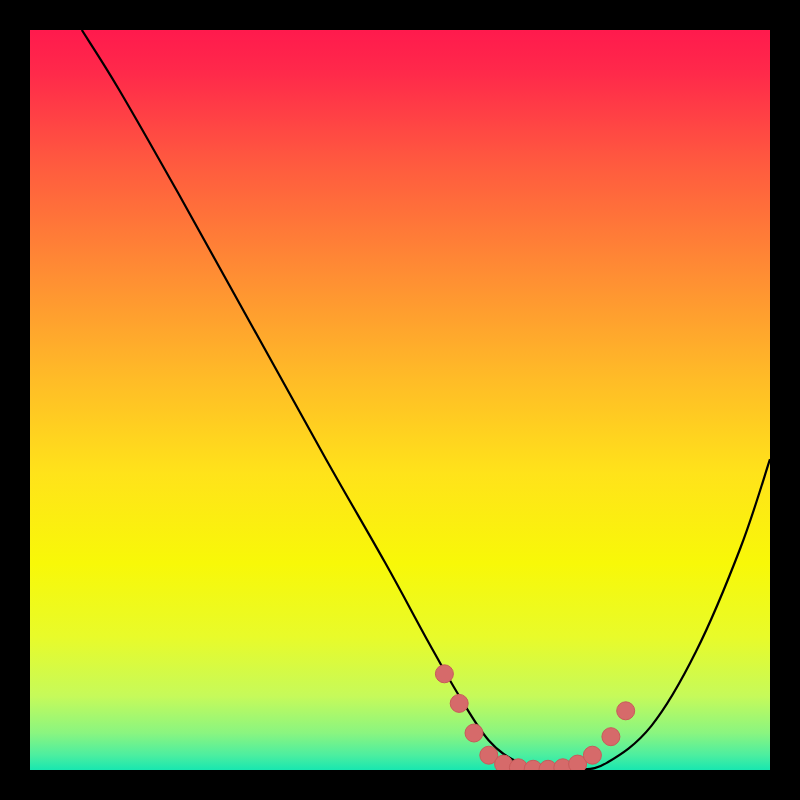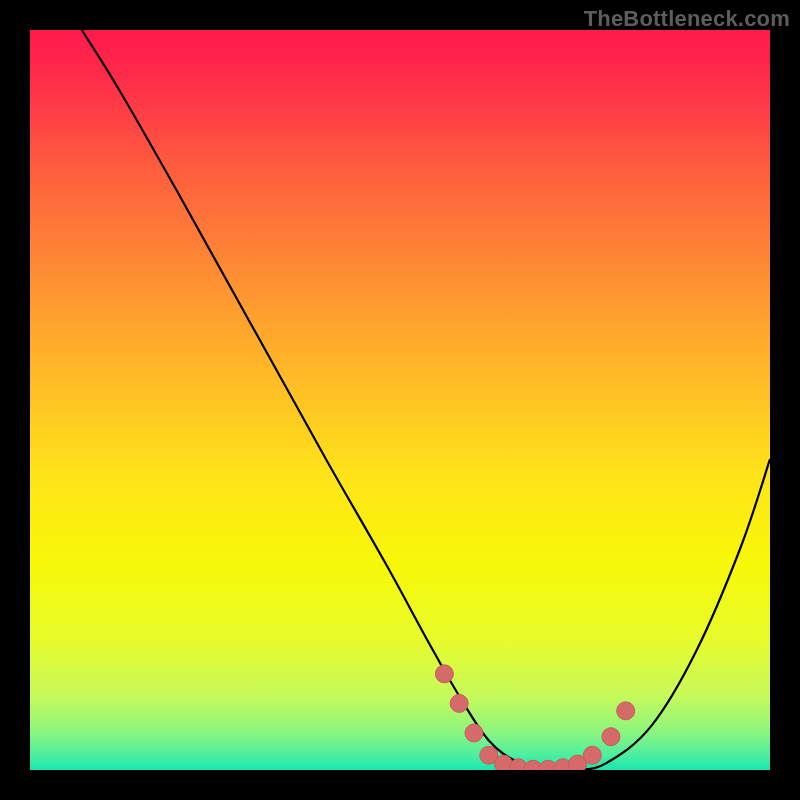--- a/index.html
+++ b/index.html
@@ -41,21 +41,20 @@
     font-size: 22px;
     font-weight: 600;
     letter-spacing: 0.2px;
     user-select: none;
   }
 </style>
 </head>
 <body>
 
 <div class="stage">
-  <div class="watermark">TheBottleneck.com</div>
 
   <div class="plot">
     <svg class="gradient" viewBox="0 0 740 740" preserveAspectRatio="none">
       <defs>
         <linearGradient id="heat" x1="0" y1="0" x2="0" y2="1">
             <stop offset="0%" stop-color="#ff1a4d"></stop>
             <stop offset="6%" stop-color="#ff2a4a"></stop>
             <stop offset="18%" stop-color="#ff5a3f"></stop>
             <stop offset="32%" stop-color="#ff8a34"></stop>
             <stop offset="46%" stop-color="#ffb828"></stop>

